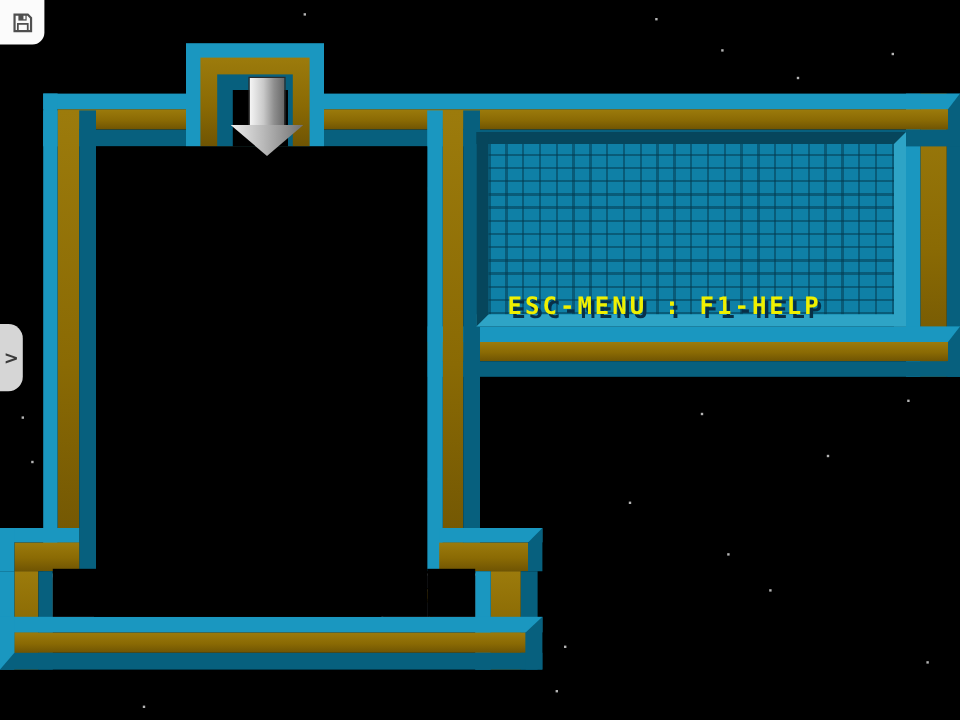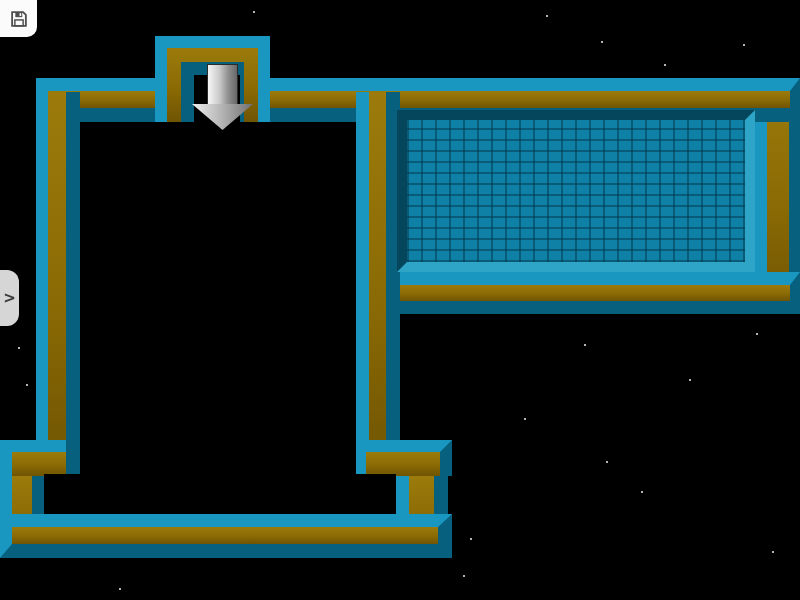--- a/index.html
+++ b/index.html
@@ -158,20 +158,21 @@
       <div class="rivet" style="left: 740px; top: 289px;"></div>
     </div>
 
   <div id="panel-sunken" class="z3"></div>
   <div id="panel-rows" class="z4">
       <div class="prow" style="top: 128px;"><span class="plabel" style="color: rgb(18, 210, 230);">Player:</span><span class="pvalue" style="color: rgb(246, 246, 246); margin-left: 21px;">123</span></div>
       <div class="prow" style="top: 156px;"><span class="plabel" style="color: rgb(18, 210, 230);">Level:</span><span class="pvalue" style="color: rgb(246, 246, 246); margin-left: 9px;">1 - Simple</span></div>
       <div class="prow" style="top: 184px;"><span class="plabel" style="color: rgb(18, 210, 230);">Score:</span><span class="pvalue" style="color: rgb(246, 246, 246); margin-left: 9px;">0</span></div>
       <div class="prow" style="top: 212px;"><span class="plabel" style="color: rgb(18, 210, 230);">Mult:</span><span class="pvalue" style="color: rgb(246, 246, 246); margin-left: 9px;">1</span><span class="psuffix" style="color: rgb(18, 210, 230);">X</span></div>
     </div>
+  <div id="help-line" class="z4" style="color: rgb(240, 240, 0);">ESC-MENU : F1-HELP</div>
 
   <div id="dashes" class="z4">
       <div class="dash" style="top: 156px; background-image: repeating-linear-gradient(90deg, rgb(192, 133, 8) 0px, rgb(192, 133, 8) 8px, transparent 8px, transparent 13px);"></div>
       <div class="dash" style="top: 280px; background-image: repeating-linear-gradient(90deg, rgb(186, 186, 186) 0px, rgb(186, 186, 186) 8px, transparent 8px, transparent 13px);"></div>
       <div class="dash" style="top: 398px; background-image: repeating-linear-gradient(90deg, rgb(191, 106, 82) 0px, rgb(191, 106, 82) 8px, transparent 8px, transparent 13px);"></div>
     </div>
 
   <div id="pieces" class="z6">
       <div class="tile" style="left: 78px; top: 438px; width: 40px; height: 40px;"></div>
       <div class="tile" style="left: 40px; top: 478px; width: 38px; height: 37px;"></div>

